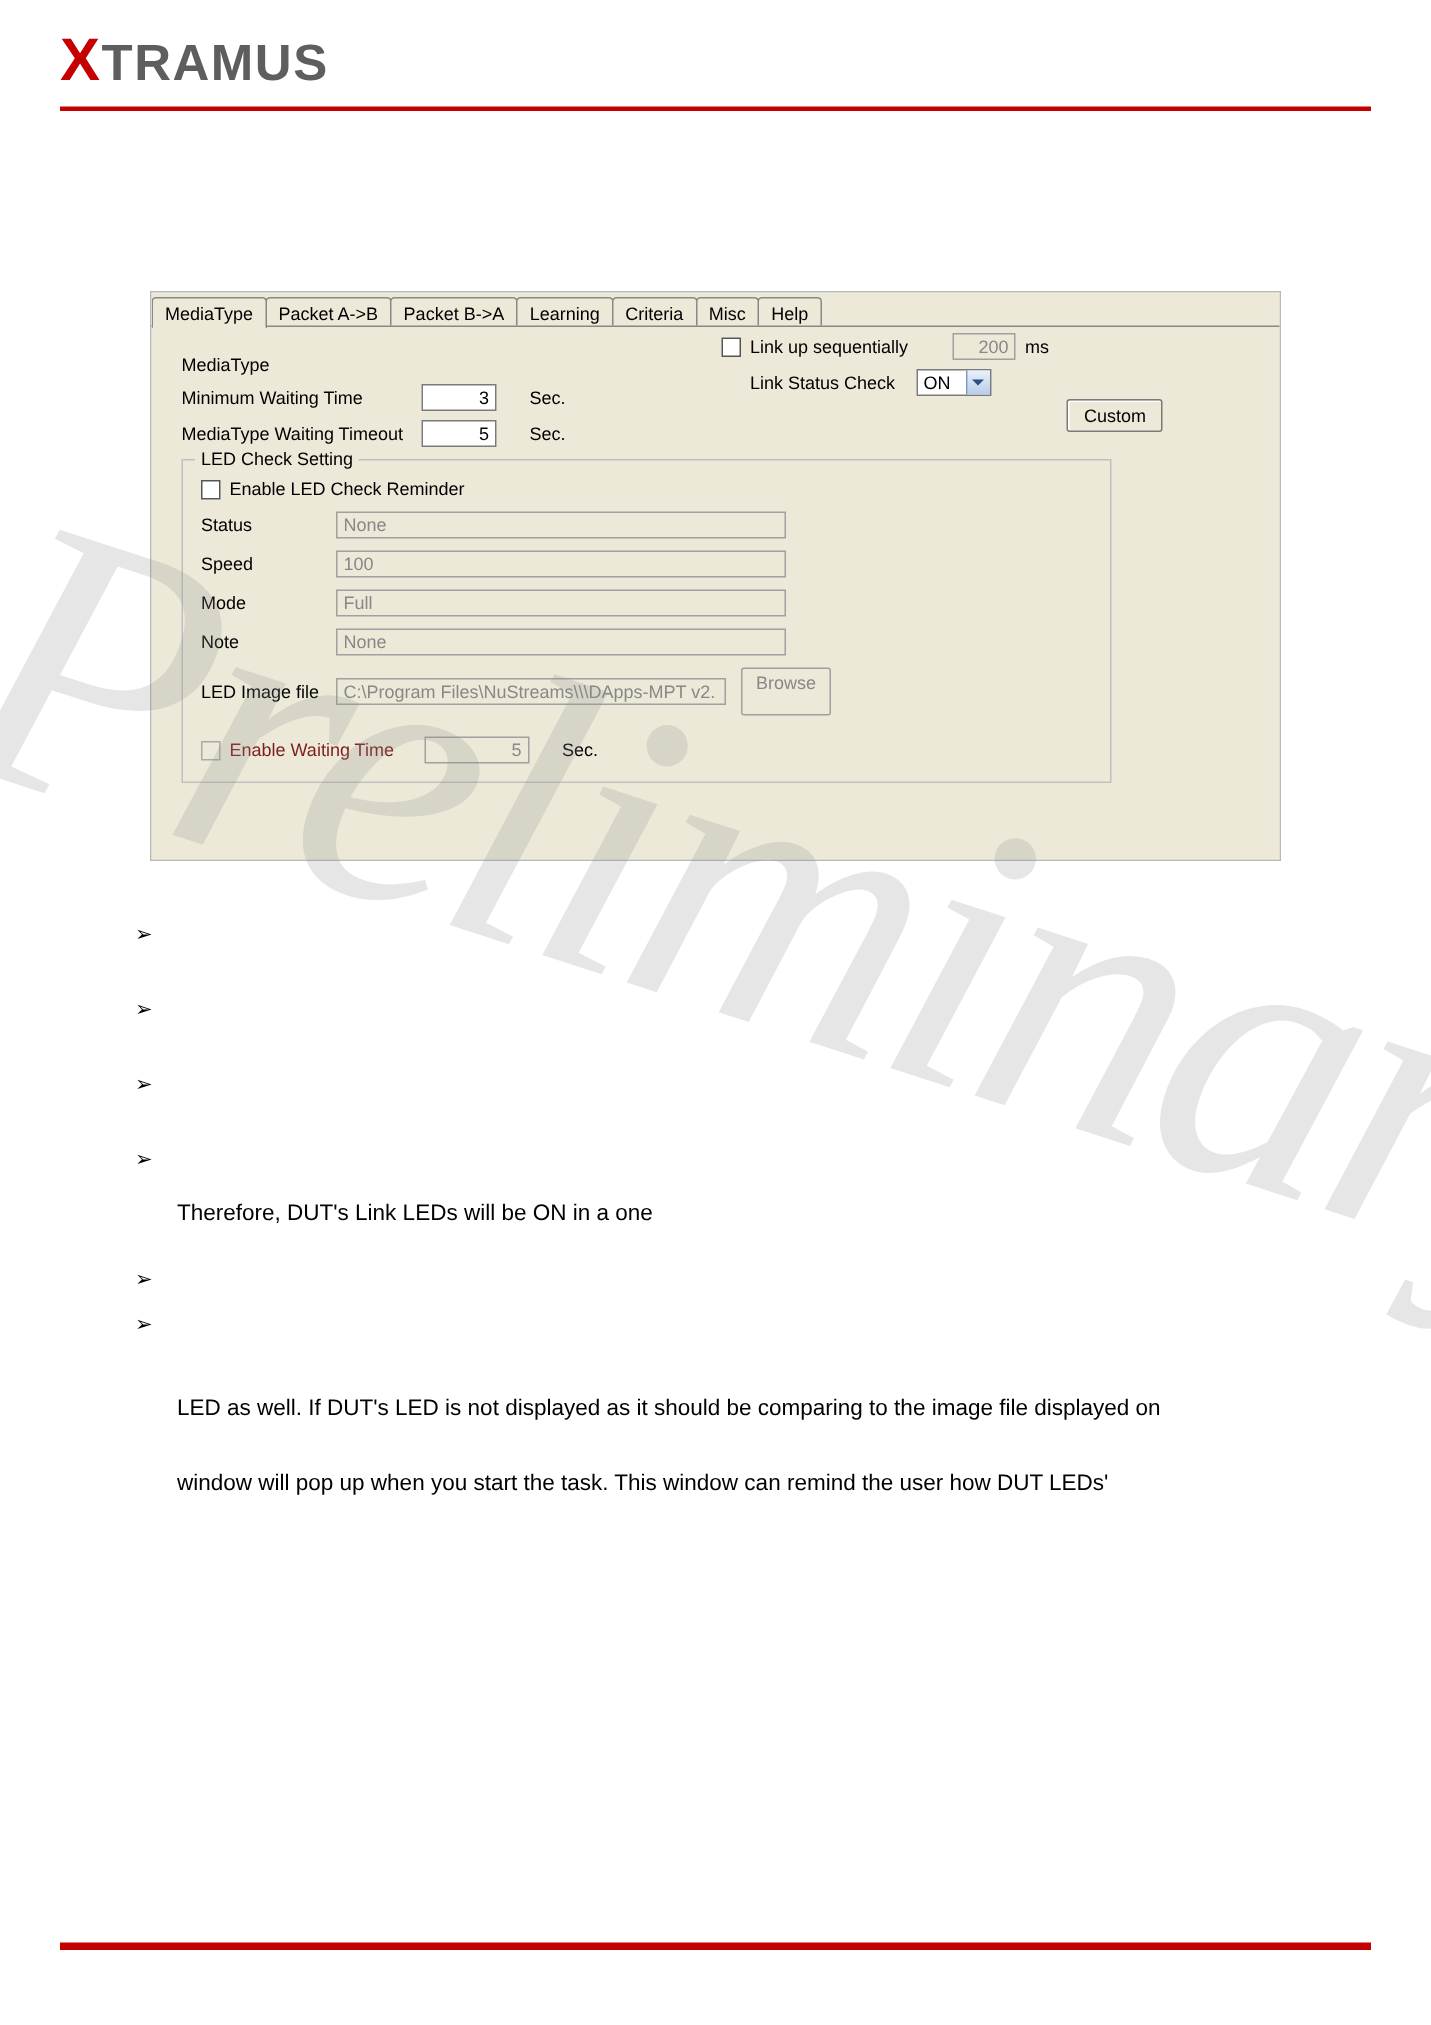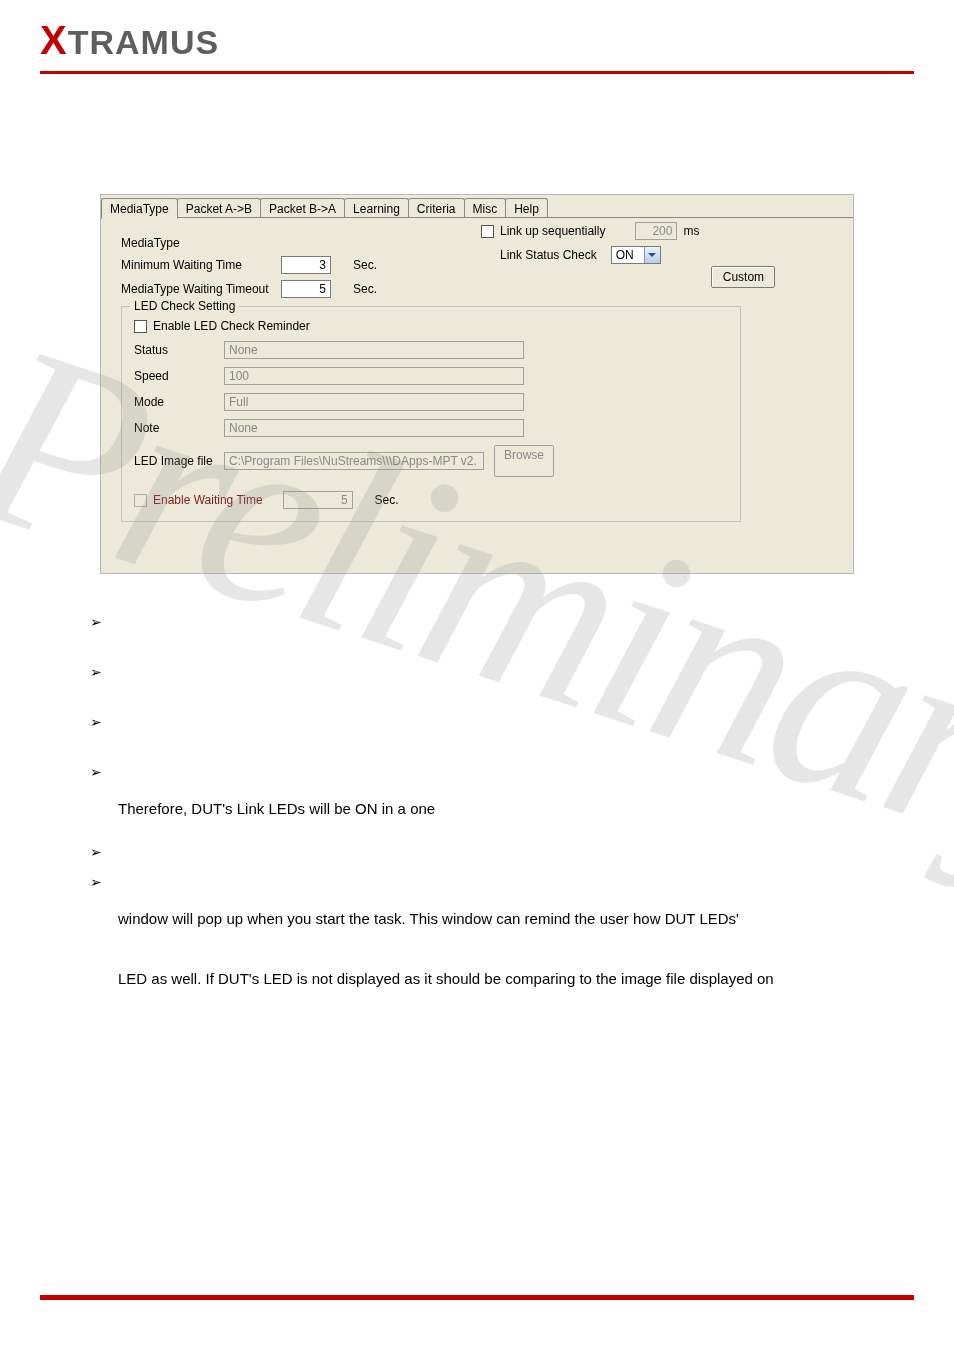--- a/index.html
+++ b/index.html
@@ -360,18 +360,18 @@
     <div class="bullet"></div>
     <div class="bullet"></div>
     <div class="bullet tight"></div>
   </div>
   <div class="para">Therefore, DUT's Link LEDs will be ON in a one</div>
 
   <div class="bullets" style="margin-top:0;">
     <div class="bullet tight"></div>
     <div class="bullet tight"></div>
   </div>
+  <div class="para" style="margin-top:30px;">LED as well. If DUT's LED is not displayed as it should be comparing to the image file displayed on</div>
   <div class="para">window will pop up when you start the task. This window can remind the user how DUT LEDs'</div>
-  <div class="para" style="margin-top:30px;">LED as well. If DUT's LED is not displayed as it should be comparing to the image file displayed on</div>
 
 </div>
 
 <div class="footer-line"></div>
 
 </body></html>

